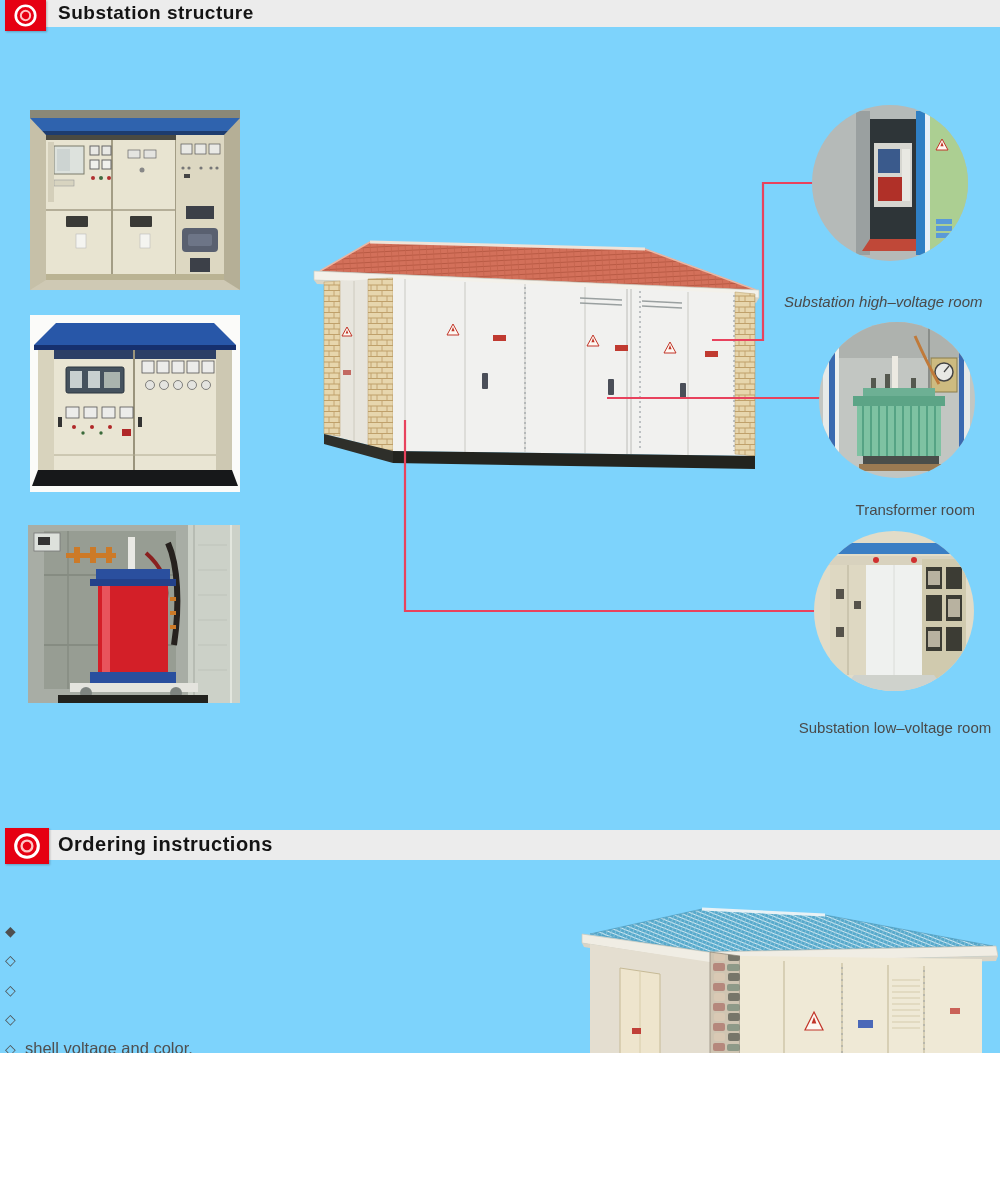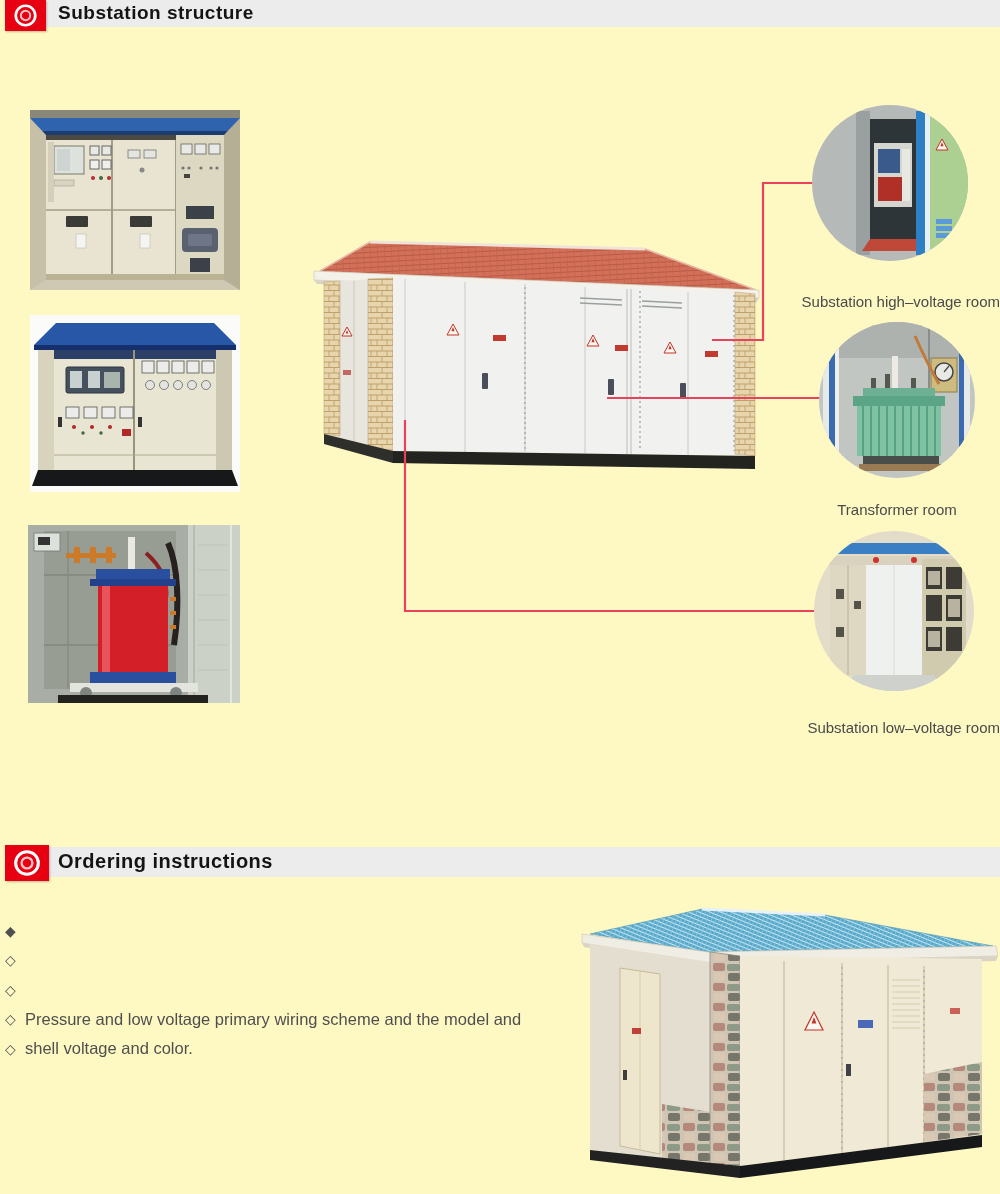--- a/index.html
+++ b/index.html
@@ -1,31 +1,31 @@
 <!DOCTYPE html>
 <html><head>
 <meta charset="utf-8">
 <style>
   * { margin:0; padding:0; box-sizing:border-box; }
   html,body { background:#fff; }
   .page {
-    position:relative; width:1000px; height:1194px; background:#fef9c3;
+    position:relative; width:1000px; height:1053px; background:#7dd3fc;
     font-family:"Liberation Sans", sans-serif; overflow:hidden;
   }
   
   .sec-hdr { position:absolute; left:0; width:1000px; }
   .hdr-bar { position:absolute; left:46px; right:0; top:0; background:#ececec; }
   .hdr-icon { position:absolute; left:5px; top:0; background:#e60012; box-shadow:1px 1px 2px rgba(0,0,0,.25); }
   .hdr-icon svg { width:100%; height:100%; display:block; }
   .hdr-title { position:absolute; left:58px; font-weight:bold; color:#141414; letter-spacing:.5px; white-space:nowrap; }
   #hdr1 { top:0; height:36px; }
   #hdr1 .hdr-bar { height:27px; }
   #hdr1 .hdr-icon { width:41px; height:31px; }
   #hdr1 .hdr-title { top:2px; font-size:19px; }
-  #hdr2 { top:845px; height:40px;text-align:center; }
+  #hdr2 { top:828px; height:40px;text-align:center; }
   #hdr2 .hdr-bar { top:2px; height:30px; }
   #hdr2 .hdr-icon { width:44px; height:36px; }
   #hdr2 .hdr-title { top:5px; font-size:20px; }
   
   .ph { position:absolute; line-height:0; }
   .circle-photo { position:absolute; border-radius:50%; overflow:hidden; z-index:6; line-height:0; }
   .callout-label { position:absolute; font-size:15px; color:#4a4a4a; white-space:nowrap; z-index:7; }
   #lines-overlay { position:absolute; left:0; top:0; z-index:5; pointer-events:none; }
   
   .order-list { position:absolute; left:5px; top:916px; width:610px; z-index:2; }
@@ -374,23 +374,23 @@
       </g>
       <g fill="#b8b2a0">
           <rect x="114" y="40" width="12" height="14"></rect>
           <rect x="134" y="68" width="12" height="18"></rect>
           <rect x="114" y="100" width="12" height="16"></rect>
         </g>
       <polygon points="40,144 120,144 132,160 28,160" fill="#cfd2cc"></polygon>
     </svg>
   </div>
 
-  <div class="callout-label" style="left:784px; top:293px; width:216px; text-align:right;">Substation high–voltage room</div>
-  <div class="callout-label" style="left:819px; top:501px; width:156px; text-align:center;">Transformer room</div>
-  <div class="callout-label" style="left:790px; top:719px; width:210px; text-align:right;">Substation low–voltage room</div>
+  <div class="callout-label" style="left:784px; top:293px; width:216px; text-align:left;font-style:italic;">Substation high–voltage room</div>
+  <div class="callout-label" style="left:819px; top:501px; width:156px; text-align:right;">Transformer room</div>
+  <div class="callout-label" style="left:790px; top:719px; width:210px; text-align:center;">Substation low–voltage room</div>
 
   <div class="sec-hdr" id="hdr2">
     <div class="hdr-bar"></div>
     <div class="hdr-icon">
       <svg viewBox="0 0 20 20">
           <circle cx="10" cy="10" r="6.3" fill="none" stroke="#ffffff" stroke-width="1.7"></circle>
           <circle cx="10" cy="10" r="3" fill="none" stroke="#ffc4c4" stroke-width="1.3"></circle>
         </svg>
     </div>
     <span class="hdr-title">Ordering instructions</span>
@@ -401,21 +401,20 @@
       <span class="blt">◆</span>
     </div>
     <div class="order-row">
       <span class="blt">◇</span>
     </div>
     <div class="order-row">
       <span class="blt">◇</span>
     </div>
     <div class="order-row">
       <span class="blt">◇</span>
-      <span class="txt">Pressure and low voltage primary wiring scheme and the model and</span>
     </div>
     <div class="order-row">
       <span class="blt">◇</span>
       <span class="txt">shell voltage and color.</span>
     </div>
   </div>
 
   <div class="ph" style="left:562px; top:882px;">
     <svg width="436" height="312" viewBox="0 0 436 312">
       <defs>

